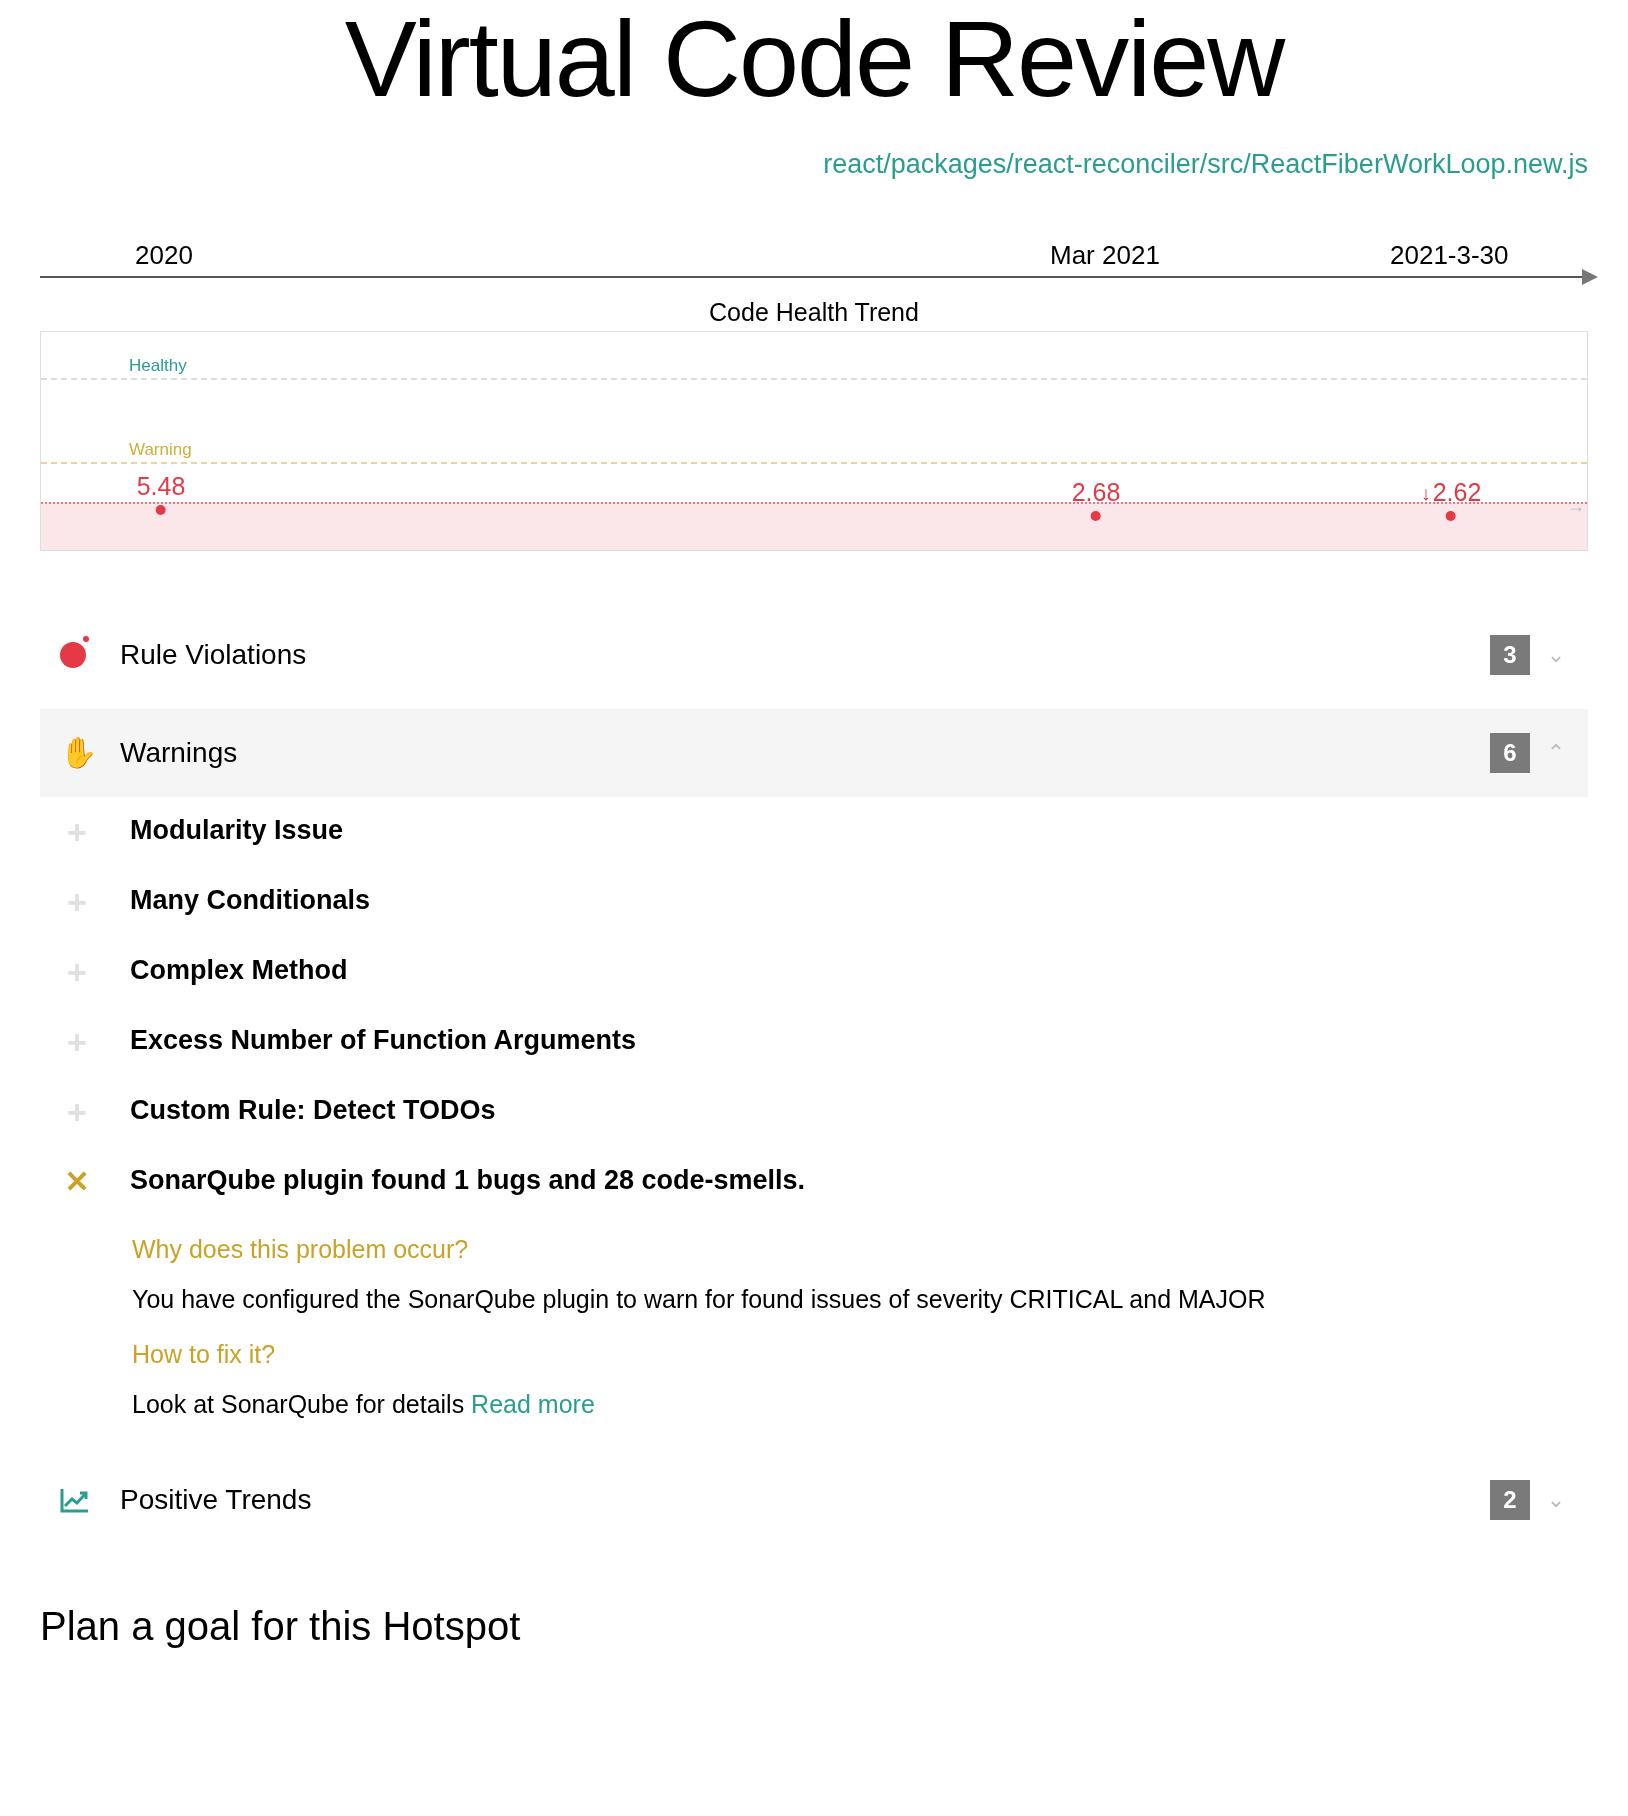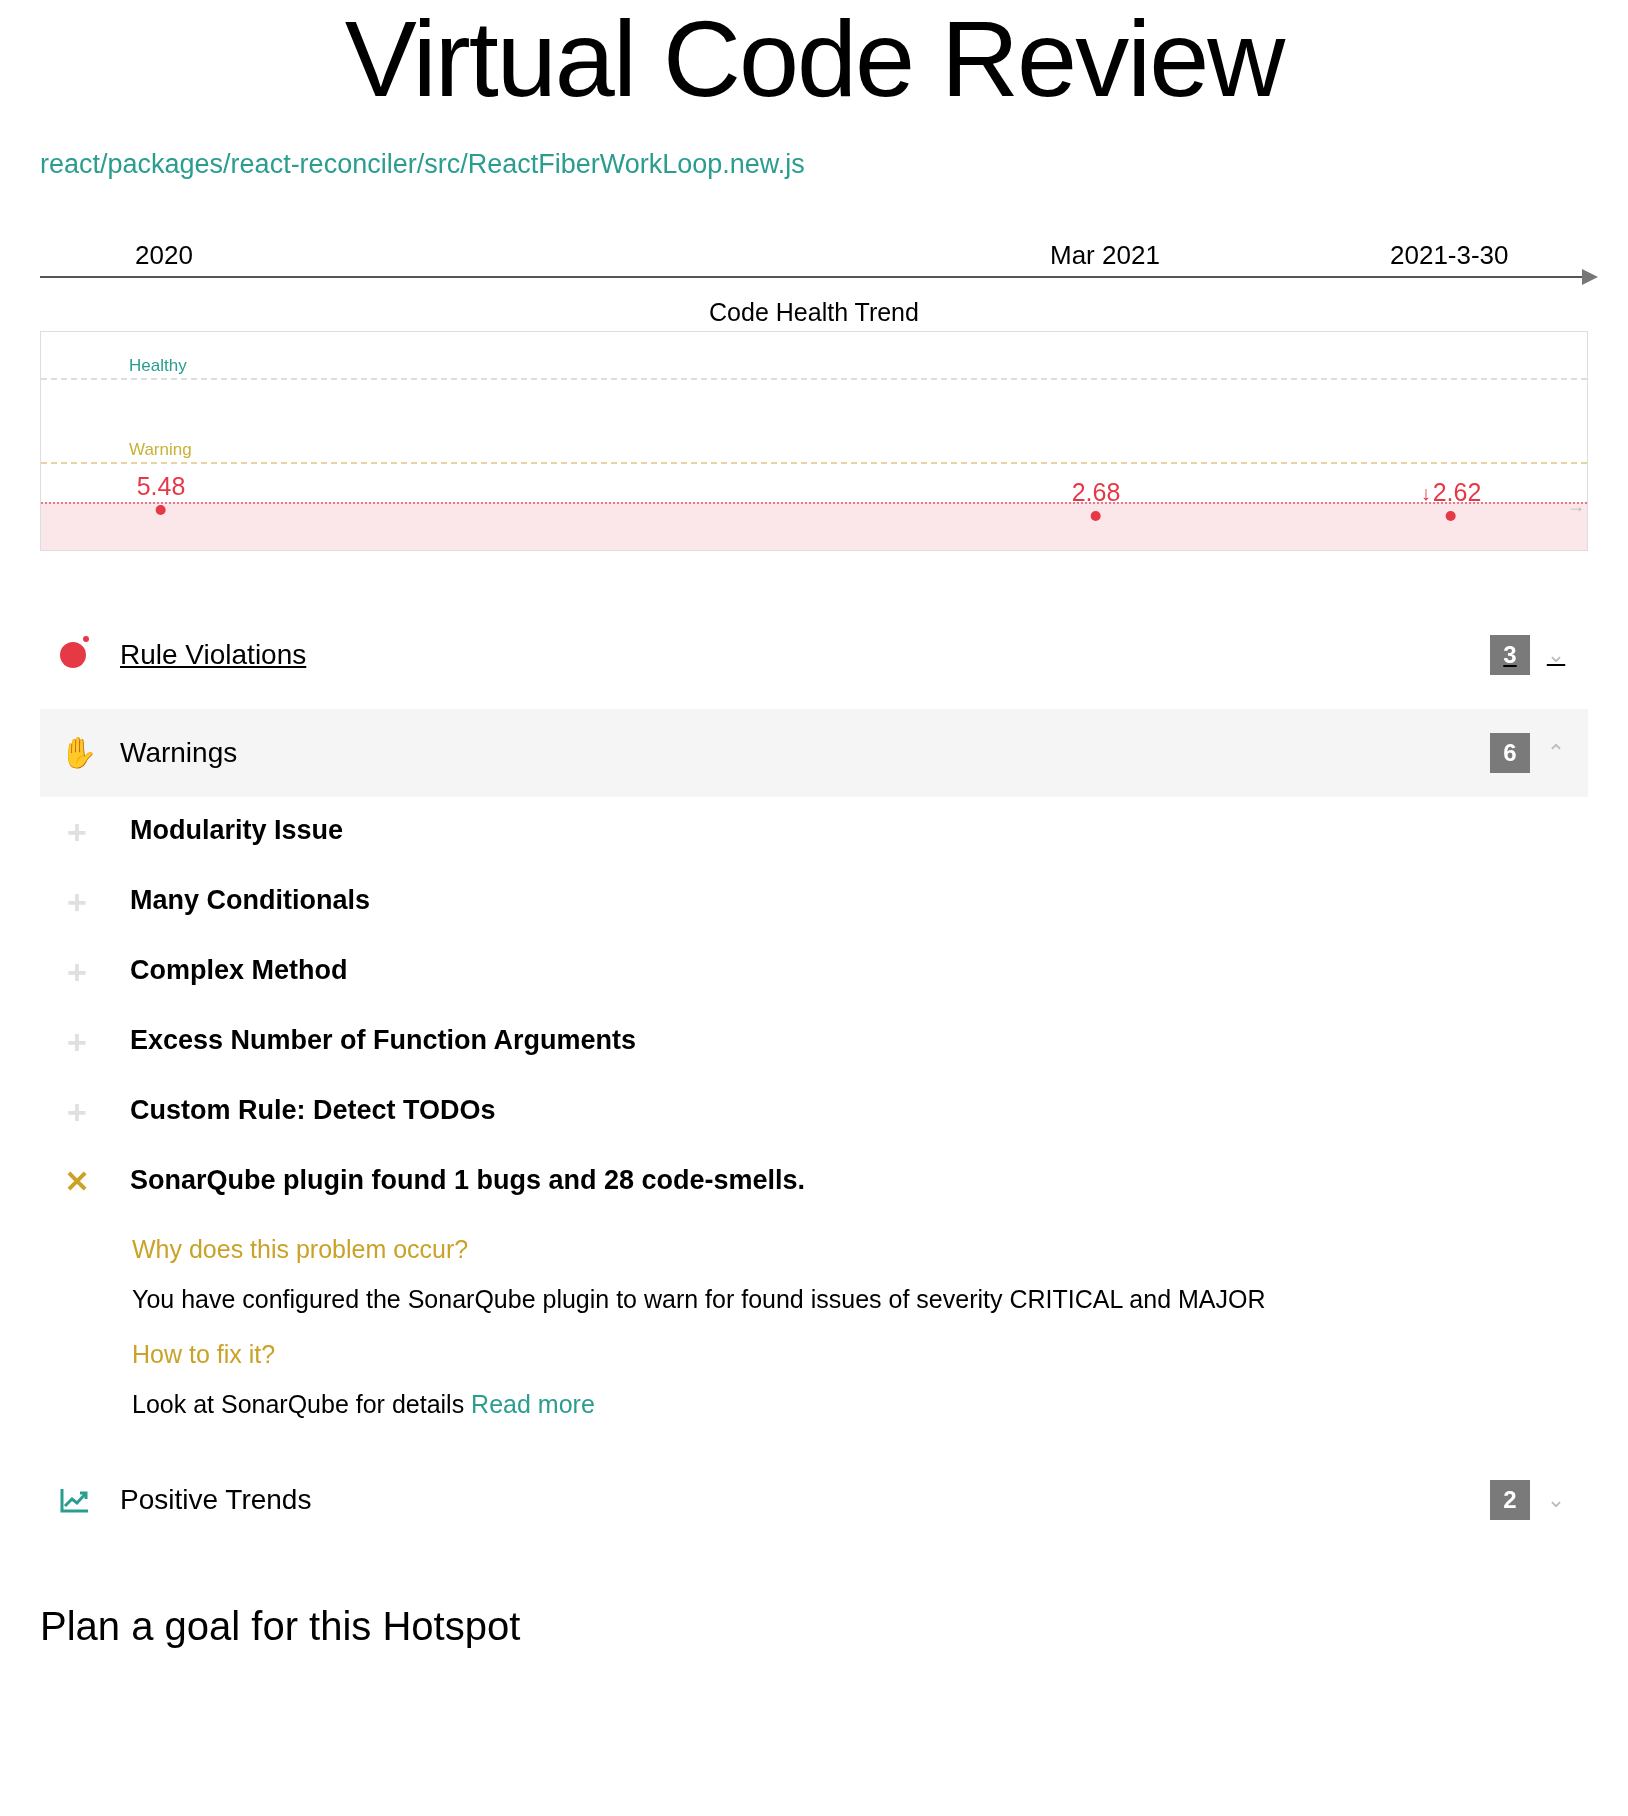--- a/index.html
+++ b/index.html
@@ -12,21 +12,21 @@
   }
   .page-title {
     font-size: 108px;
     font-weight: 500;
     text-align: center;
     letter-spacing: -2px;
     margin: 0px 0 30px 0;
     line-height: 1.1;
   }
   .file-path {
-    text-align: left;
+    text-align: right;
     color: #2a9d8f;
     font-size: 27px;
     font-weight: 500;
     margin-bottom: 60px;
   }
 
   
   .timeline-wrap { position: relative; margin: 10px 0 8px 0; }
   .timeline-labels {
     position: relative;
@@ -114,21 +114,21 @@
     margin-right: 2px;
   }
 
   
   .section {
     display: flex;
     align-items: center;
     padding: 24px 20px;
     margin-top: 30px;
   }
-  .section.first { margin-top: 60px; text-decoration: underline; }
+  .section.first { margin-top: 60px; }
   .section .icon-slot { width: 60px; display:flex; align-items:center; }
   .section .title { font-size: 28px; font-weight: 400; flex: 1; }
   .section .badge {
     background: #7a7a7a;
     color: #fff;
     font-size: 24px;
     font-weight: 700;
     width: 40px; height: 40px;
     display: flex; align-items: center; justify-content: center;
     margin-right: 14px;

